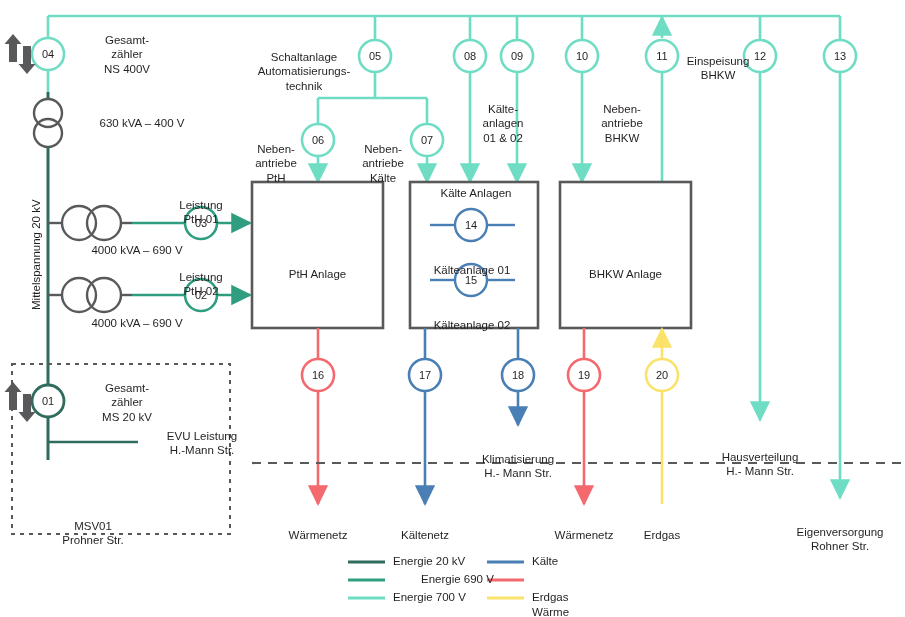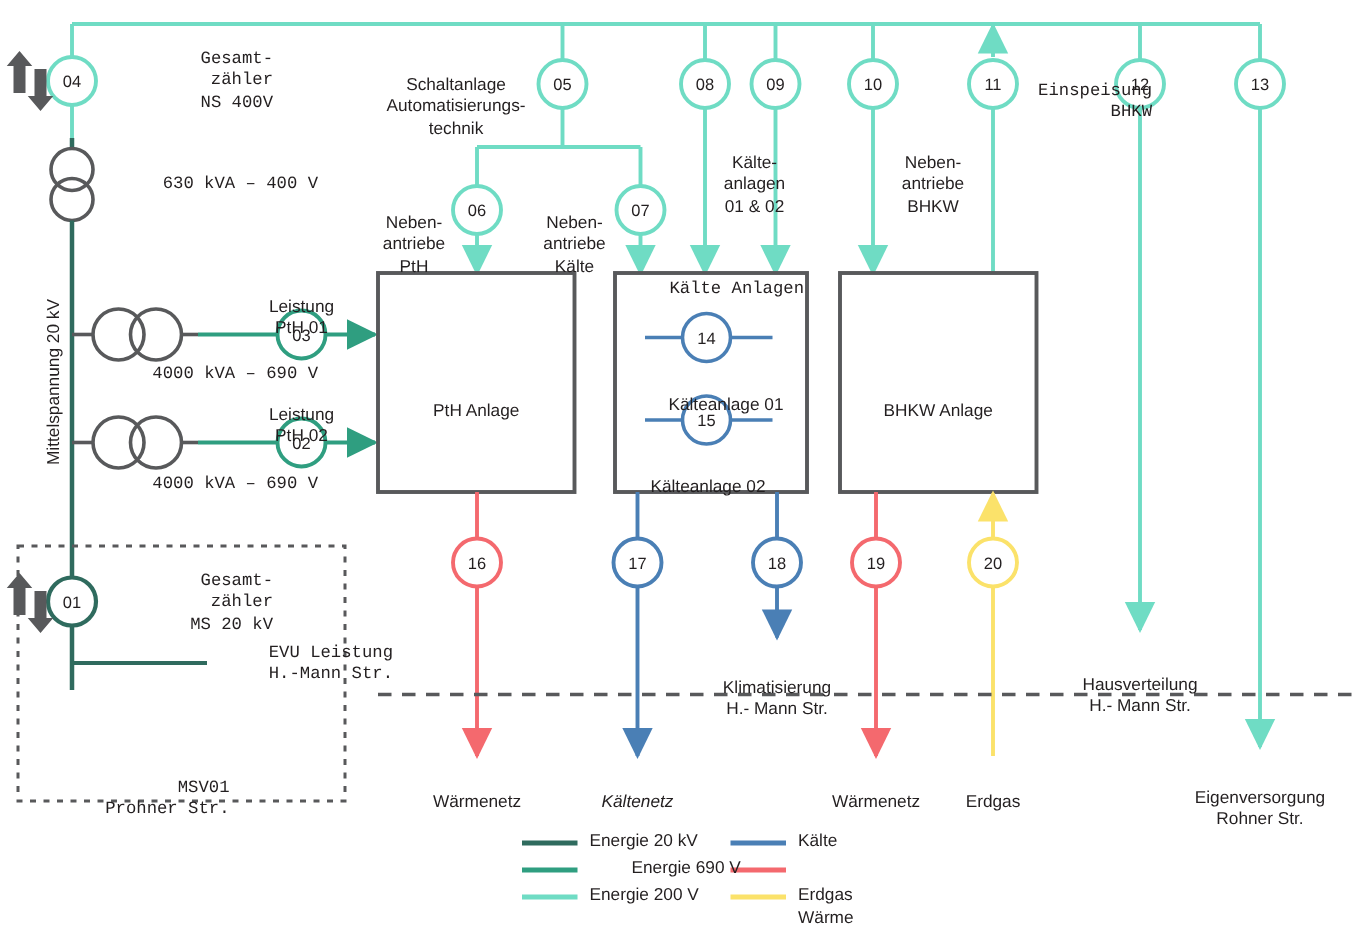--- a/index.html
+++ b/index.html
@@ -1,21 +1,21 @@
 <!DOCTYPE html>
 <html><head>
 <meta charset="utf-8">
 <style>
   html,body{margin:0;padding:0;background:#ffffff;}
   body{font-family:"Liberation Sans",sans-serif;}
   #stage{position:relative;width:905px;height:617px;overflow:hidden;background:#fff;}
   #stage svg{position:absolute;left:0;top:0;}
   .lbl{position:absolute;font-size:11.5px;color:#231f20;line-height:1.25;white-space:pre;}
   .c{text-align:center;margin-top:22px;}
-  .l{text-align:right;font-family:Liberation Mono, monospace;}
+  .l{text-align:center;}
   .num{font-size:11px;fill:#231f20;}
   .vert{position:absolute;font-size:11.5px;color:#231f20;white-space:nowrap;
         transform-origin:0 0;transform:rotate(-90deg);}
   .legtxt{position:absolute;font-size:11.5px;color:#231f20;white-space:nowrap;}
 </style>
 </head>
 <body>
 
 <div id="stage">
 
@@ -298,21 +298,21 @@
 antriebe
 BHKW</div>
 
 <div class="lbl l" style="left:668px;top:54px;width:100px;">Einspeisung
 BHKW</div>
 
 <div class="lbl c" style="left:252px;top:245px;width:131px;">PtH Anlage</div>
 
 <div class="lbl l" style="left:416px;top:186px;width:120px;">Kälte Anlagen</div>
 
-<div class="lbl c" style="left:423px;top:241px;width:122px;">Kälteanlage 01</div>
+<div class="lbl c" style="left:411px;top:241px;width:122px;">Kälteanlage 01</div>
 
 <div class="lbl c" style="left:411px;top:296px;width:122px;">Kälteanlage 02</div>
 
 <div class="lbl c" style="left:560px;top:245px;width:131px;">BHKW Anlage</div>
 
 <div class="lbl l" style="left:72px;top:381px;width:110px;">Gesamt-
 zähler
 MS 20 kV</div>
 
 <div class="lbl l" style="left:142px;top:429px;width:120px;">EVU Leistung
@@ -322,29 +322,29 @@
 Prohner Str.</div>
 
 <div class="lbl c" style="left:450px;top:430px;width:136px;">Klimatisierung
 H.- Mann Str.</div>
 
 <div class="lbl c" style="left:692px;top:428px;width:136px;">Hausverteilung
 H.- Mann Str.</div>
 
 <div class="lbl c" style="left:268px;top:506px;width:100px;">Wärmenetz</div>
 
-<div class="lbl c" style="left:375px;top:506px;width:100px;font-style:italic;">Kältenetz</div>
+<div class="lbl c" style="left:375px;top:506px;width:100px;">Kältenetz</div>
 
 <div class="lbl c" style="left:534px;top:506px;width:100px;">Wärmenetz</div>
 
 <div class="lbl c" style="left:612px;top:506px;width:100px;">Erdgas</div>
 
 <div class="lbl c" style="left:772px;top:503px;width:136px;">Eigenversorgung
 Rohner Str.</div>
 
 <div class="legtxt" style="left:393px;top:555px;">Energie 20 kV</div>
 <div class="legtxt" style="left:393px;top:573px;padding-left:28px;">Energie 690 V</div>
-<div class="legtxt" style="left:393px;top:591px;">Energie 200 V</div>
+<div class="legtxt" style="left:393px;top:591px;">Energie 700 V</div>
 <div class="legtxt" style="left:532px;top:555px;">Kälte</div>
 <div class="legtxt" style="left:532px;top:606px;">Wärme</div>
 <div class="legtxt" style="left:532px;top:591px;">Erdgas</div>
 
 </div>
 
 </body></html>

